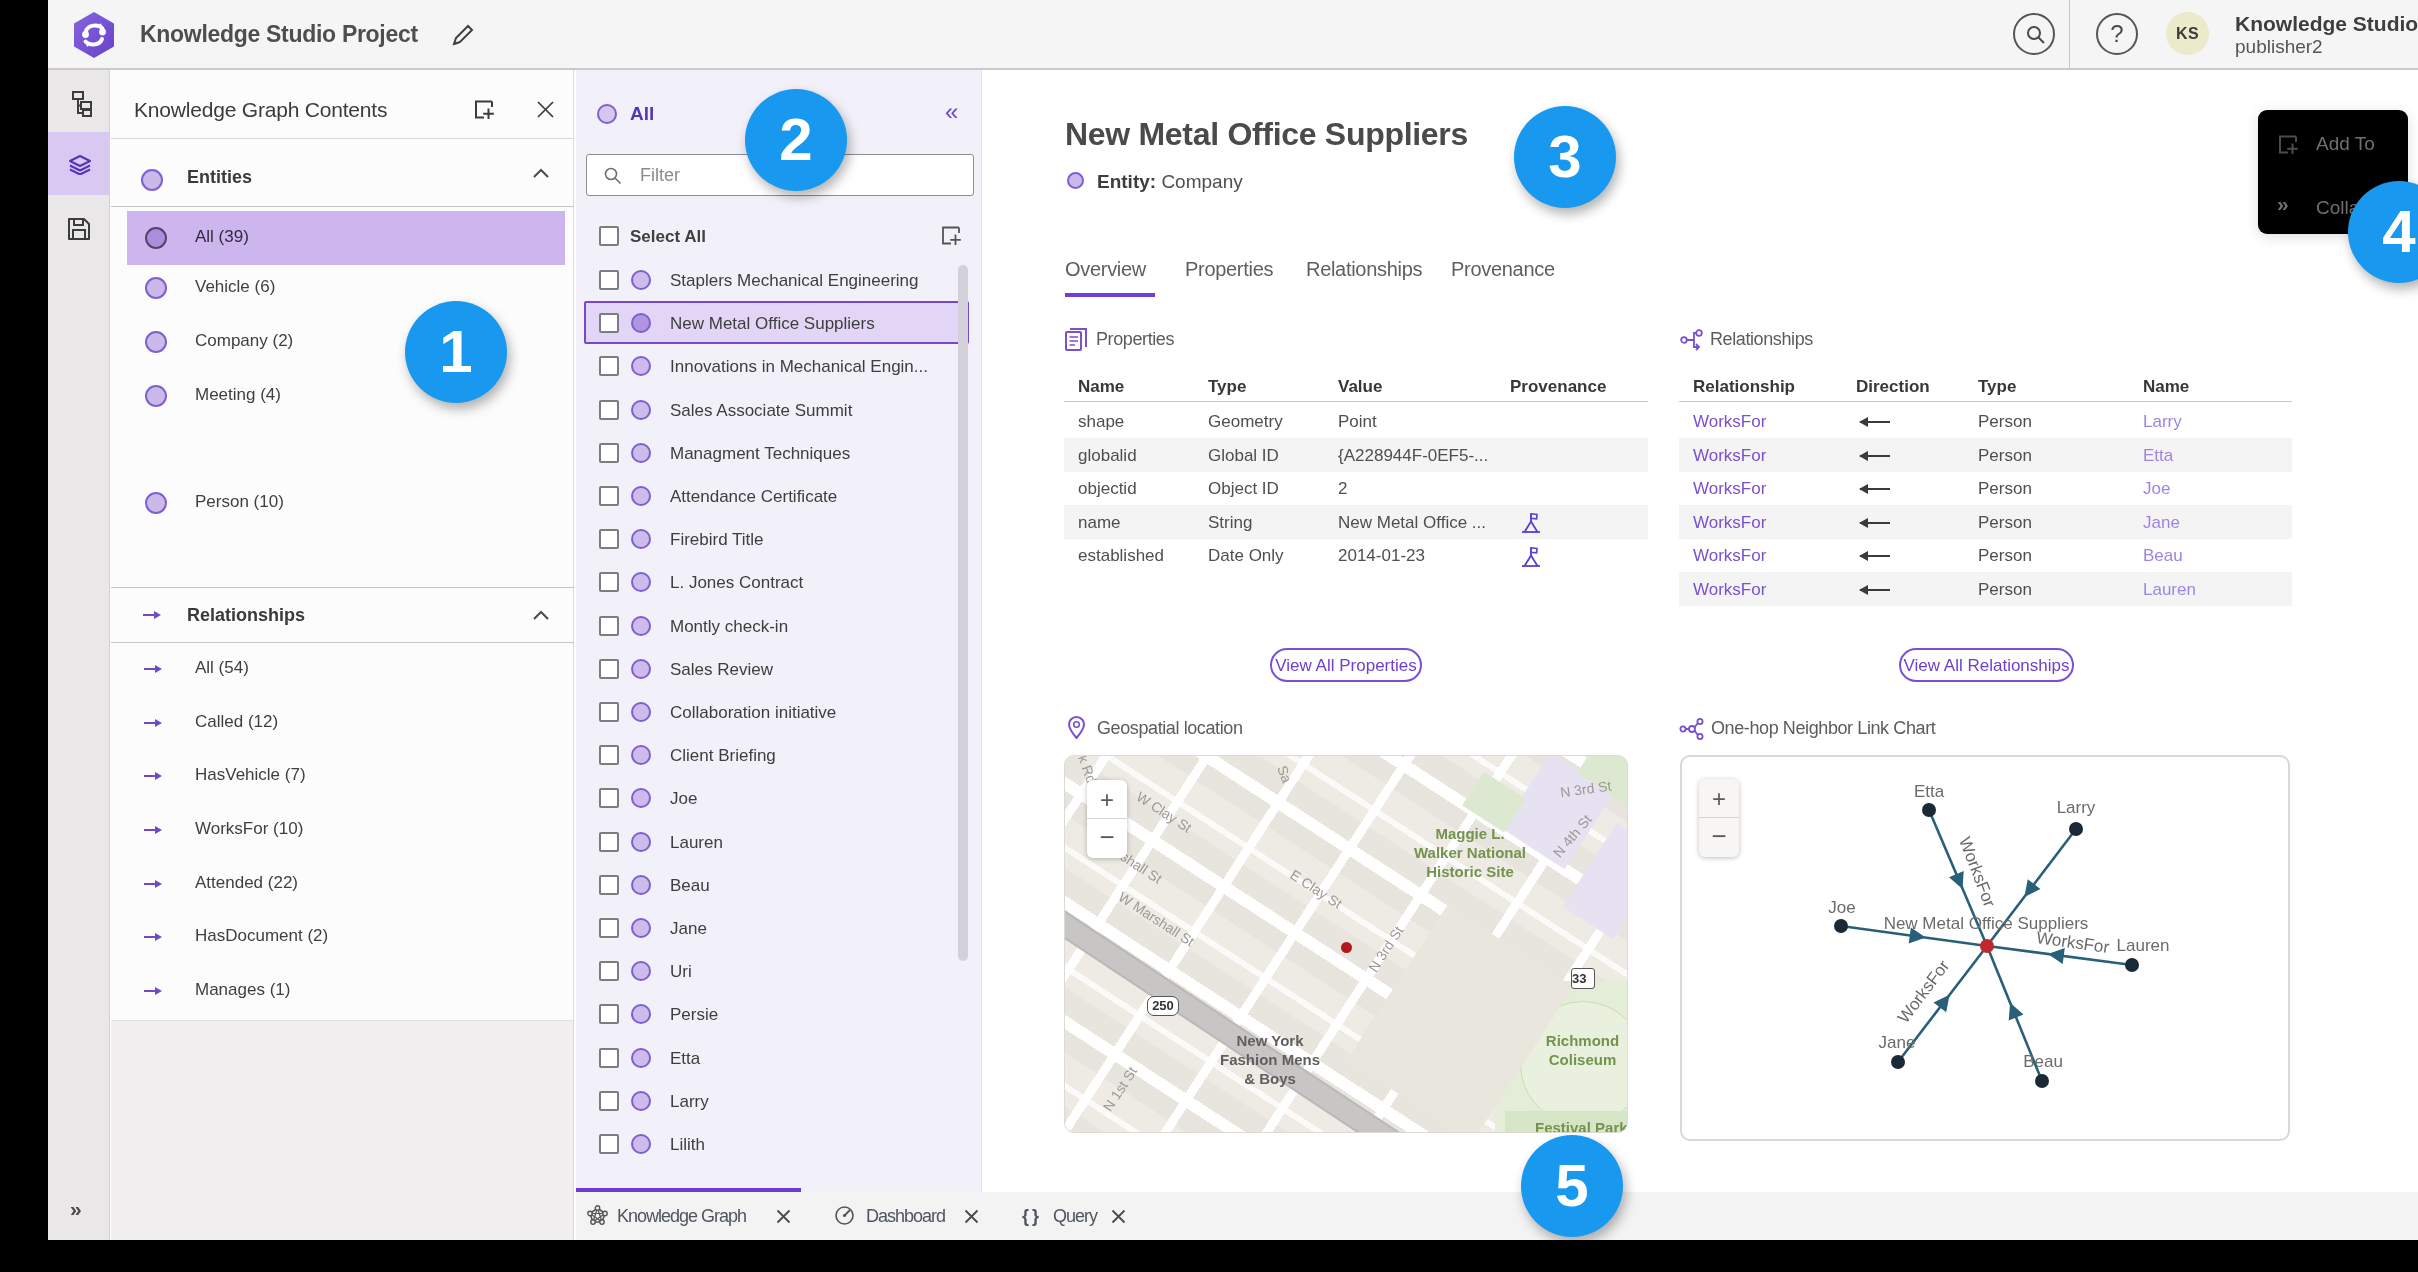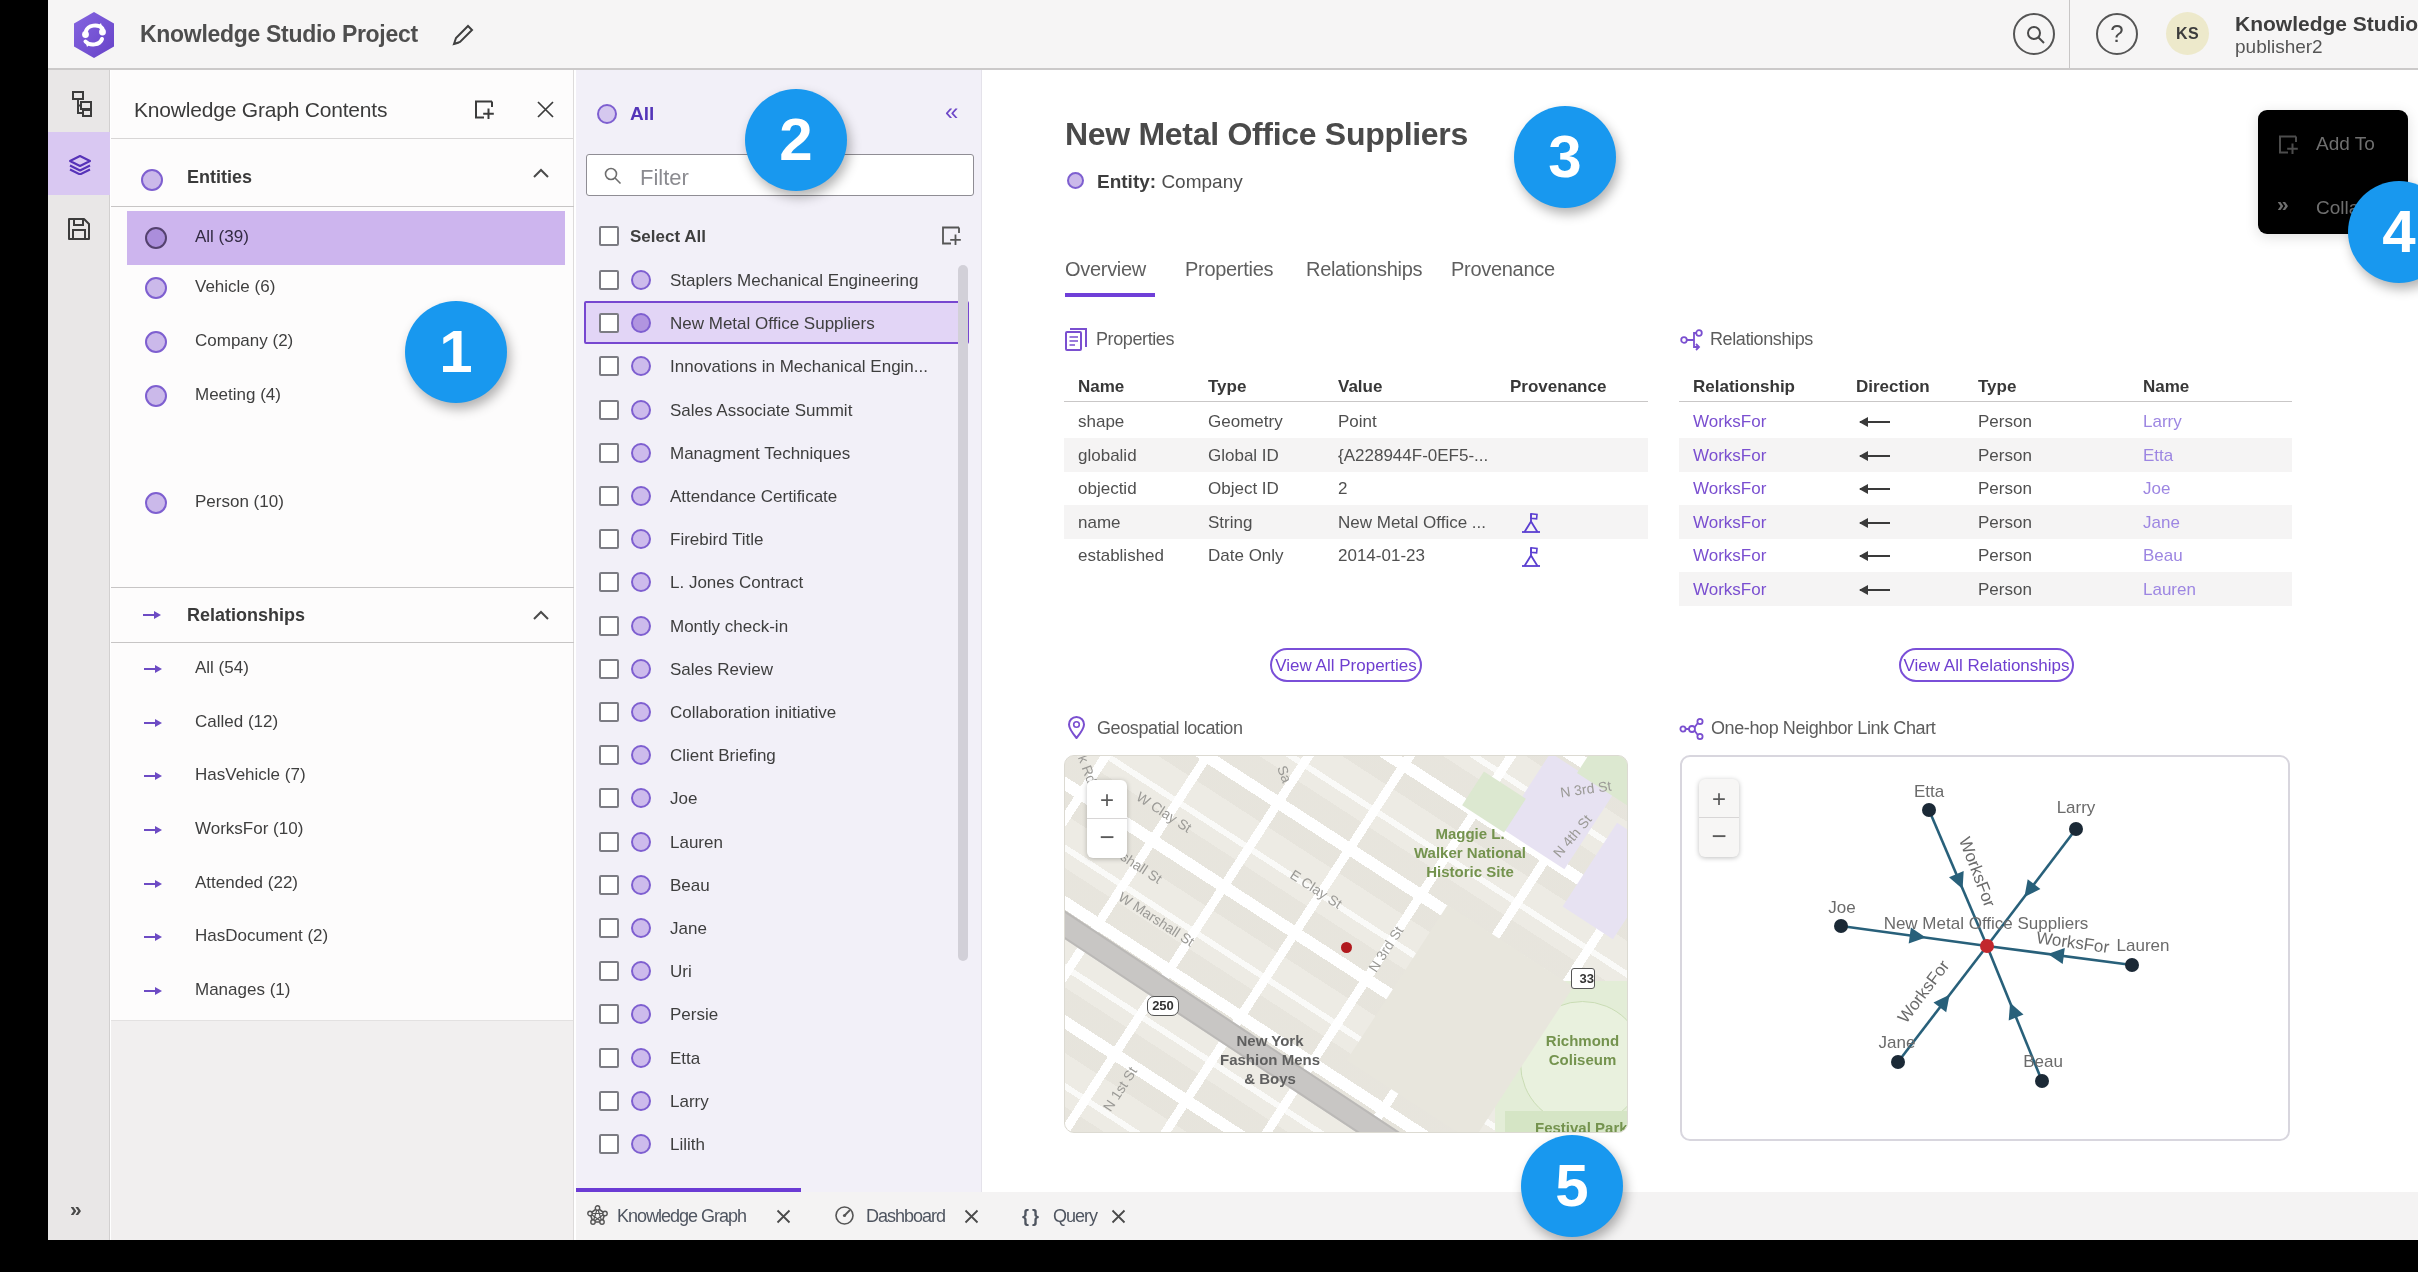--- a/index.html
+++ b/index.html
@@ -221,21 +221,21 @@
     </div>
     <div class="panel2">
       <div class="abs" style="left:21px;top:34px;width:20px;height:20px;border-radius:50%;background:#d5c8ef;border:2px solid #7e5fd0"></div>
       <div class="abs" style="left:54px;top:33px;font-size:19px;font-weight:bold;color:#5335b8">All</div>
       <div class="abs" style="left:369px;top:28px;font-size:24px;color:#6d47c8">«</div>
       <div class="abs" style="left:10px;top:84px;width:388px;height:42px;background:#fff;border:1px solid #8f8d94;border-radius:3px">
         <svg class="abs" style="left:17px;top:12px" width="18" height="18" viewBox="0 0 18 18">
           <circle cx="7" cy="7" r="5.5" fill="none" stroke="#6e6e6e" stroke-width="1.6"></circle>
           <line x1="11" y1="11" x2="16.5" y2="16.5" stroke="#6e6e6e" stroke-width="1.6"></line>
         </svg>
-        <div class="abs" style="left:53px;top:10px;font-size:22px;color:#8b8b90">Filter</div>
+        <div class="abs" style="left:53px;top:10px;font-size:18px;color:#8b8b90">Filter</div>
       </div>
       <div class="p2row" style="top:146px">
           <div class="cb"></div>
           <div class="lbl" style="left:54px;font-weight:bold;color:#3f3f3f">Select All</div>
         </div>
       <svg class="abs" style="left:363px;top:153px" width="24" height="24" viewBox="0 0 24 24">
         <path d="M20 4.5 L4 4.5 L4 20.5 L12 20.5 M20 4.5 L20 10" fill="none" stroke="#555" stroke-width="1.8"></path>
         <path d="M16.5 11.5 L16.5 22 M11.2 16.8 L21.8 16.8" stroke="#555" stroke-width="1.8"></path>
       </svg>
       <div class="abs" style="left:8px;top:231px;width:385px;height:43px;background:#e2d5f6;border:2px solid #7747d0;border-radius:2px"></div>
@@ -521,21 +521,21 @@
       <div class="maplbl" style="left:495px;top:25px;transform:rotate(-8deg)">N 3rd St</div>
       <div class="maplbl" style="left:482px;top:72px;transform:rotate(-50deg)">N 4th St</div>
       <div class="maplbl" style="left:30px;top:325px;transform:rotate(-57deg)">N 1st St</div>
       <div class="maplbl" style="left:8px;top:5px;transform:rotate(70deg)">k Rd</div>
       <div class="greenlbl" style="left:330px;top:68px;width:150px;font-weight:bold;line-height:19px">Maggie L.<br>Walker National<br>Historic Site</div>
       <div class="abs" style="left:130px;top:275px;width:150px;text-align:center;font-size:15px;font-weight:bold;color:#5f5f5f;line-height:19px">New York<br>Fashion Mens<br>&amp; Boys</div>
       <div class="greenlbl" style="left:460px;top:275px;width:115px;font-weight:bold;line-height:19px">Richmond<br>Coliseum</div>
       <div class="greenlbl" style="left:470px;top:363px;font-weight:bold">Festival Park</div>
 
       <div class="abs" style="left:82px;top:240px;width:32px;height:20px;background:#fff;border:1.5px solid #555;border-radius:7px;text-align:center;line-height:18px;font-size:13px;font-weight:bold;color:#333">250</div>
-      <div class="abs" style="left:506px;top:212px;width:24px;height:21px;background:#fff;border:1.5px solid #555;border-radius:3px;text-align:right;line-height:19px;font-size:13px;font-weight:bold;color:#333">33</div>
+      <div class="abs" style="left:506px;top:212px;width:24px;height:21px;background:#fff;border:1.5px solid #555;border-radius:3px;text-align:left;line-height:19px;font-size:13px;font-weight:bold;color:#333">33</div>
 
       <div class="abs" style="left:276px;top:186px;width:11px;height:11px;border-radius:50%;background:#b1191e"></div>
       <div class="zoombtns" style="left:22px;top:24px;background:#fff">
         <div class="plus">+</div>
           <div class="minus">−</div>
       </div>
     </div>
 
     <svg class="abs" style="left:539px;top:1205px;z-index:3" width="21" height="21" viewBox="0 0 21 21">
       <path d="M10.5 3 L18 8.5 L15 17 L6 17 L3 8.5 Z" fill="none" stroke="#555" stroke-width="1.6"></path>

